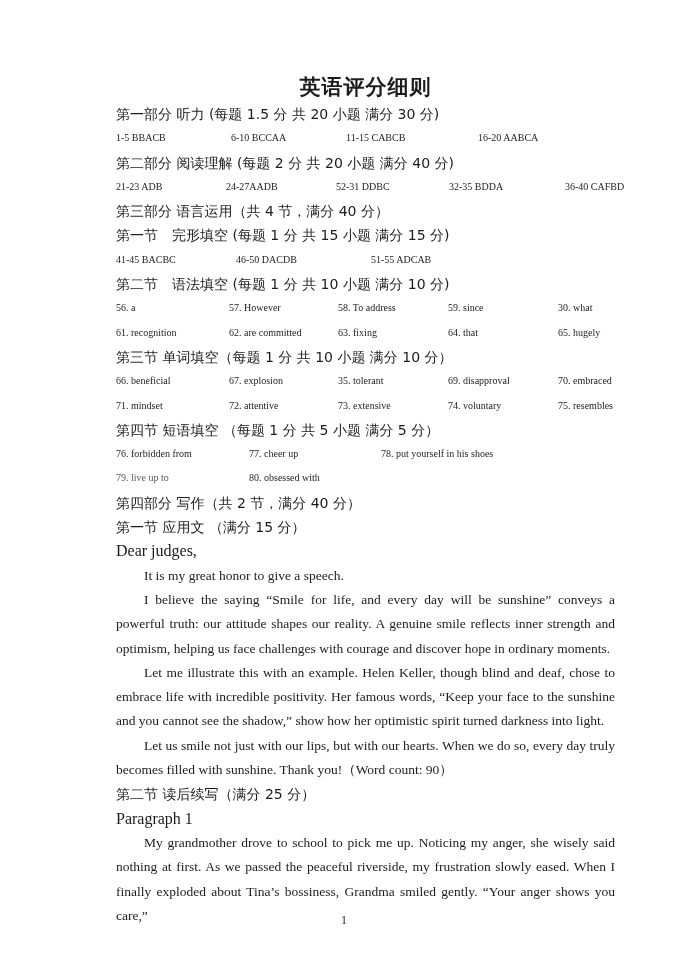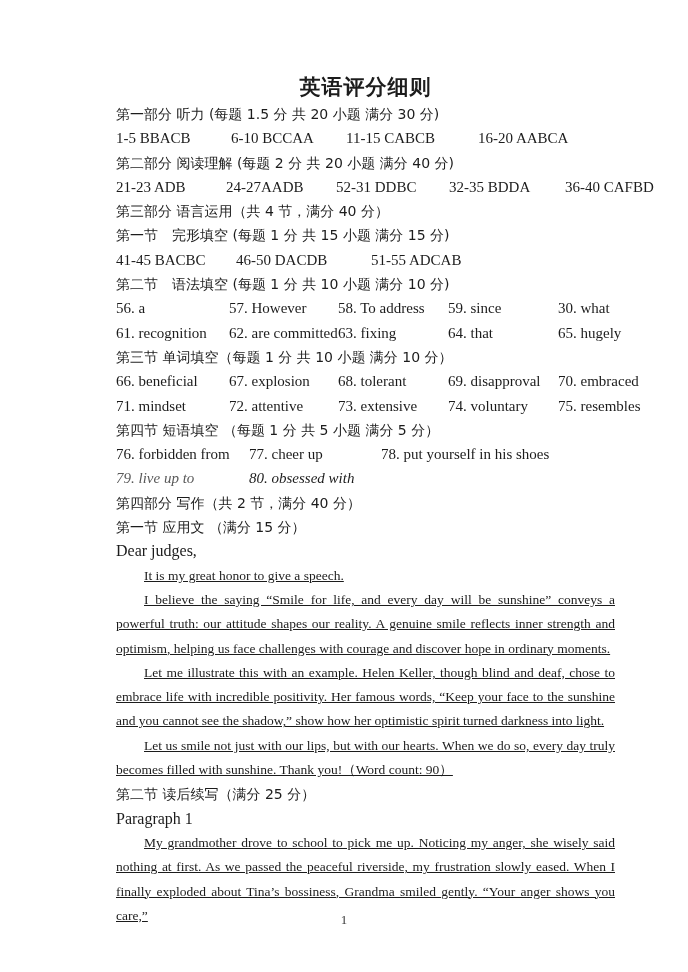--- a/index.html
+++ b/index.html
@@ -26,44 +26,43 @@
   .h-line {
     font-size: 14px;
     font-weight: 400;
     line-height: 24.3px;
     height: 24.3px;
     white-space: pre-wrap;
     font-family: "DejaVu Sans", "Liberation Sans", sans-serif;
   }
   .ans-row {
     display: grid;
-    font-size: 15px;
+    font-size: 10px;
     line-height: 24.3px;
     height: 24.3px;
     white-space: nowrap;
   }
   .g-listen  { grid-template-columns: 115px 115px 132px auto; }
   .g-read    { grid-template-columns: 110px 110px 113px 116px auto; }
   .g-cloze   { grid-template-columns: 120px 135px auto; }
   .g-five    { grid-template-columns: 113px 109px 110px 110px auto; }
   .g-phrase3 { grid-template-columns: 133px 132px auto; }
-  .g-phrase2 { grid-template-columns: 133px auto; font-style: italic; }
+  .g-phrase2 { grid-template-columns: 133px auto; }
   .body-line {
     font-size: 16px;
     line-height: 24.3px;
     height: 24.3px;
     margin: 0;
   }
   .body-par {
     font-size: 13.5px;
     line-height: 24.3px;
     margin: 0;
     text-align: justify;
     text-indent: 28px;
-    text-decoration: underline;
   }
   .muted { color: #595959; }
   .page-number {
     position: absolute;
     bottom: 52px;
     left: 0;
     right: 0;
     text-align: center;
     font-size: 13px;
     color: #3a3a3a;
@@ -115,21 +114,21 @@
     <span>62. are committed</span>
     <span>63. fixing</span>
     <span>64. that</span>
     <span>65. hugely</span>
   </div>
 
   <div class="h-line">第三节 单词填空（每题 1 分 共 10 小题 满分 10 分）</div>
   <div class="ans-row g-five">
     <span>66. beneficial</span>
     <span>67. explosion</span>
-    <span>68. tolerant</span>
+    <span>35. tolerant</span>
     <span>69. disapproval</span>
     <span>70. embraced</span>
   </div>
   <div class="ans-row g-five">
     <span>71. mindset</span>
     <span>72. attentive</span>
     <span>73. extensive</span>
     <span>74. voluntary</span>
     <span>75. resembles</span>
   </div>

